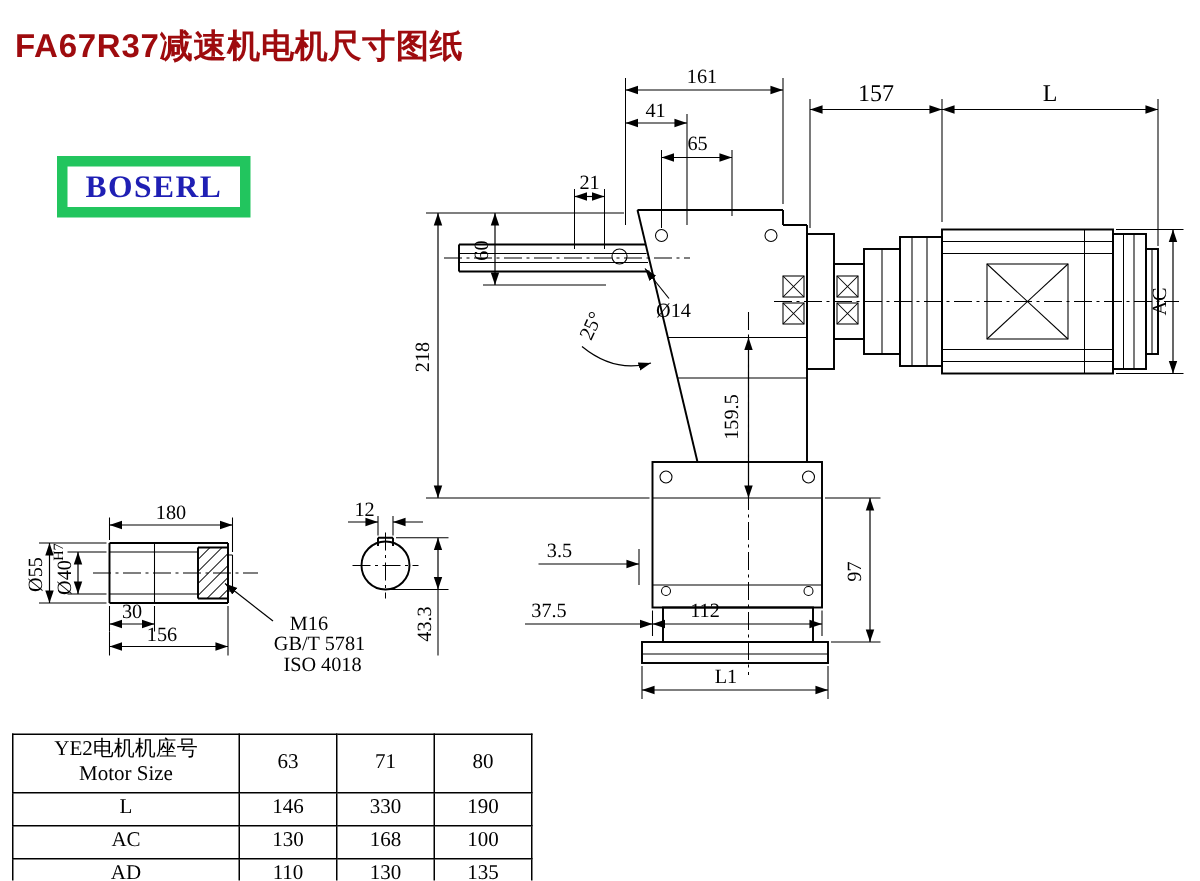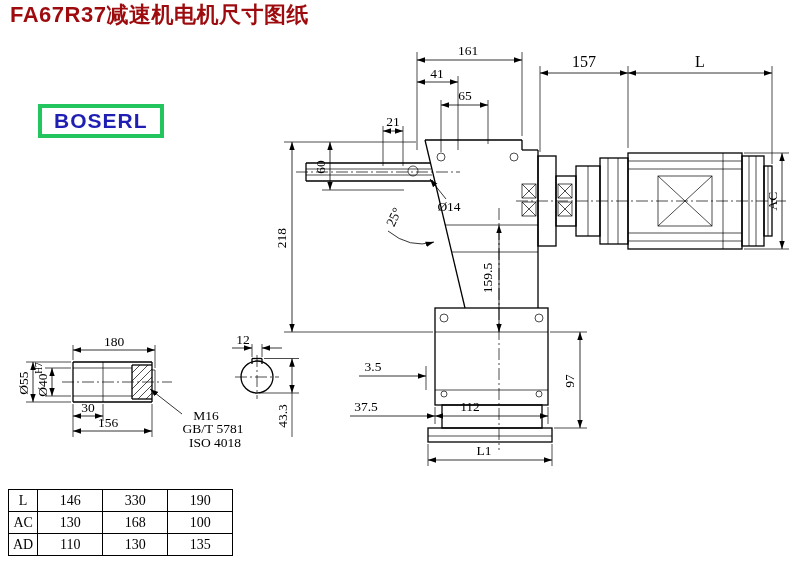--- a/index.html
+++ b/index.html
@@ -1,21 +1,21 @@
 <!DOCTYPE html>
 <html><head>
 <meta charset="utf-8">
 <style>
   html,body{margin:0;padding:0}
   body{width:800px;height:587px;background:#fff;position:relative;overflow:hidden;
        font-family:"Liberation Sans",sans-serif}
-  .title{position:absolute;left:10px;top:0;font-size:22px;font-weight:bold;
+  .title{position:absolute;left:10px;top:16px;font-size:22px;font-weight:bold;
          color:#9e0b0e;letter-spacing:.5px}
-  .logo{position:absolute;left:38px;top:104px;border:4px solid #22c55e;padding:1px 12px;
-        font-family:Liberation Sans, sans-serif;font-weight:bold;font-size:21px;
+  .logo{position:absolute;left:38px;top:104px;border:7px solid #22c55e;padding:1px 12px;
+        font-family:Liberation Serif, serif;font-weight:bold;font-size:21px;
         color:#1f1fb4;letter-spacing:1px}
   svg{position:absolute;left:0;top:0}
   svg text{fill:#000;font-family:"Liberation Serif",serif;font-size:13.5px;text-anchor:middle}
   svg text.big{font-size:16px}
   svg text.sup{font-size:9.5px}
   .ol{fill:none;stroke:#000;stroke-width:1.3}
   .tn{fill:none;stroke:#000;stroke-width:0.7}
   .dm{fill:none;stroke:#000;stroke-width:0.8}
   .cl{fill:none;stroke:#000;stroke-width:0.7;stroke-dasharray:12 3 2 3}
   .dims-table{position:absolute;left:8px;top:489px;border-collapse:collapse;
@@ -285,20 +285,29 @@
     <line class="tn" x1="264" y1="358.5" x2="299" y2="358.5"></line>
     <line class="tn" x1="259" y1="393" x2="299" y2="393"></line>
     <line class="dm" x1="292" y1="358.5" x2="292" y2="393" marker-start="url(#ms)" marker-end="url(#me)"></line>
     <line class="tn" x1="292" y1="393" x2="292" y2="437"></line>
     <text transform="translate(287,416) rotate(-90)">43.3</text>
   </g>
 </svg>
 
 <table class="dims-table">
   <tbody>
+      <tr>
+    <td class="hdr">
+      <div>YE2电机机座号</div>
+      <div>Motor Size</div>
+    </td>
+    <td class="val">63</td>
+    <td class="val">71</td>
+    <td class="val">80</td>
+  </tr>
   <tr>
     <td>L</td>
     <td class="val">146</td>
     <td class="val">330</td>
     <td class="val">190</td>
   </tr>
   <tr>
     <td>AC</td>
     <td class="val">130</td>
     <td class="val">168</td>

